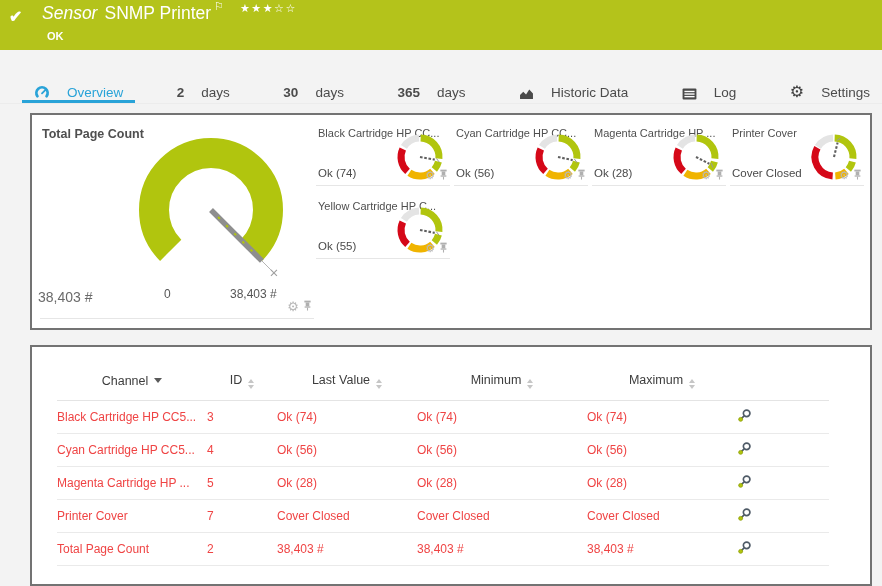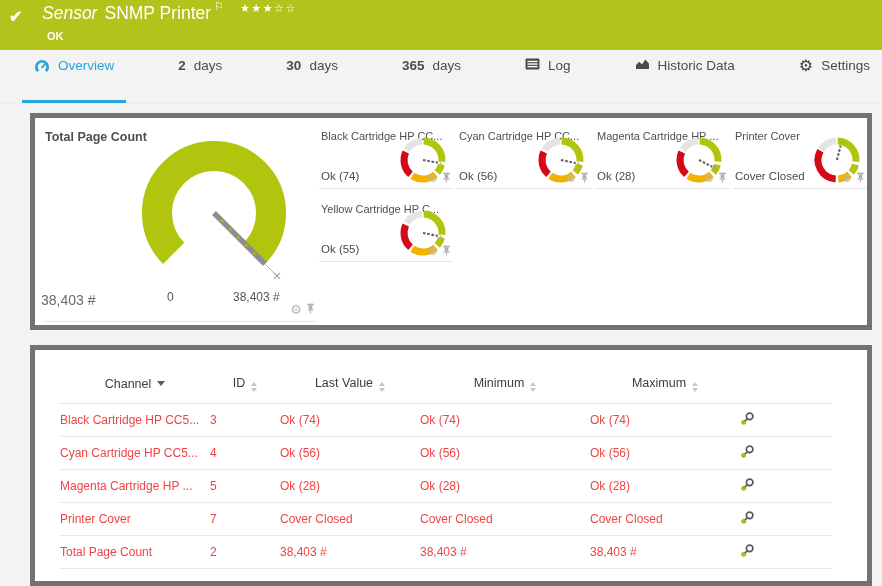--- a/index.html
+++ b/index.html
@@ -10,29 +10,29 @@
   .hdr-check{position:absolute;left:9px;top:7px;color:#fff;font-size:16px;font-weight:bold;}
   .hdr-titleline{position:absolute;left:30px;top:0;color:#fff;font-size:17.5px;white-space:nowrap;margin-left:12px;}
   .hdr-type{font-style:italic;margin-right:7px;}
   .hdr-flag{font-size:11px;vertical-align:9px;margin-left:3px;}
   .hdr-stars{font-size:11px;letter-spacing:1.5px;margin-left:16px;vertical-align:7px;}
   .hdr-ok{position:absolute;left:47px;top:30px;color:#fff;font-size:11px;font-weight:bold;}
 
   
   .tabbar{position:absolute;left:0;top:58px;width:882px;height:46px;display:flex;align-items:stretch;
           justify-content:space-between;padding:0 0 0 22px;box-sizing:border-box;border-bottom:1px solid #ececec;}
-  .tab{display:inline-flex;align-items:flex-start;gap:8px;padding:0 12px;font-size:13.5px;color:#4b4b4b;
+  .tab{display:inline-flex;align-items:flex-end;gap:17px;padding:0 12px;font-size:13.5px;color:#4b4b4b;
        cursor:pointer;border-bottom:3px solid transparent;box-sizing:border-box;white-space:nowrap;}
   .tab.active{color:#29a3d8;border-bottom-color:#29a3d8;}
   .tab .num{font-weight:bold;}
   .tab .ticon{display:inline-flex;align-items:center;}
   .tab .gear-glyph{font-size:16px;line-height:1;color:#3f3f3f;}
 
   
-  .panel{position:absolute;background:#fff;border:5px solid #737373;box-sizing:border-box;}
+  .panel{position:absolute;background:#fff;border:2px solid #737373;box-sizing:border-box;}
   .panel.gauges{left:30px;top:113px;width:842px;height:217px;}
   .panel.tbl{left:30px;top:345px;width:842px;height:241px;overflow:hidden;}
 
   
   .primary{position:absolute;left:8px;top:0;width:274px;height:203px;border-bottom:1px solid #e6e6e6;}
   .pg-title{position:absolute;left:2px;top:12px;font-size:12.5px;font-weight:bold;color:#4f4f4f;}
   .biggauge{position:absolute;left:86px;top:12px;width:170px;height:170px;}
   .pg-min{position:absolute;left:38px;top:160px;font-size:12px;color:#555;}
   .pg-max{position:absolute;left:104px;top:160px;font-size:12px;color:#555;}
   .pg-value{position:absolute;left:-2px;top:174px;font-size:14px;color:#6a6a6a;}
@@ -98,37 +98,37 @@
       <span class="tlabel">days</span>
     </div>
       <div class="tab">
 
       <span class="num">365</span>
       <span class="tlabel">days</span>
     </div>
       <div class="tab">
       <span class="ticon">
           <svg viewBox="0 0 16 13" width="15" height="12">
+            <path d="M1 12 L1 7.5 L4.5 4 L7.5 7 L11 1.5 L15 6 L15 12 Z" fill="#4a4a4a"></path>
+          </svg>
+        </span>
+
+      <span class="tlabel">Historic Data</span>
+    </div>
+      <div class="tab">
+      <span class="ticon">
+          <svg viewBox="0 0 16 13" width="15" height="12">
             <rect x="0.5" y="0.5" width="15" height="12" rx="1.2" fill="#4a4a4a"></rect>
             <rect x="2.5" y="3" width="11" height="1.5" fill="#fff"></rect>
             <rect x="2.5" y="5.8" width="11" height="1.5" fill="#fff"></rect>
             <rect x="2.5" y="8.6" width="11" height="1.5" fill="#fff"></rect>
           </svg>
         </span>
 
       <span class="tlabel">Log</span>
-    </div>
-      <div class="tab">
-      <span class="ticon">
-          <svg viewBox="0 0 16 13" width="15" height="12">
-            <path d="M1 12 L1 7.5 L4.5 4 L7.5 7 L11 1.5 L15 6 L15 12 Z" fill="#4a4a4a"></path>
-          </svg>
-        </span>
-
-      <span class="tlabel">Historic Data</span>
     </div>
       <div class="tab">
       <span class="ticon">
           <span class="gear-glyph">⚙</span>
         </span>
 
       <span class="tlabel">Settings</span>
     </div>
     </nav>
 

